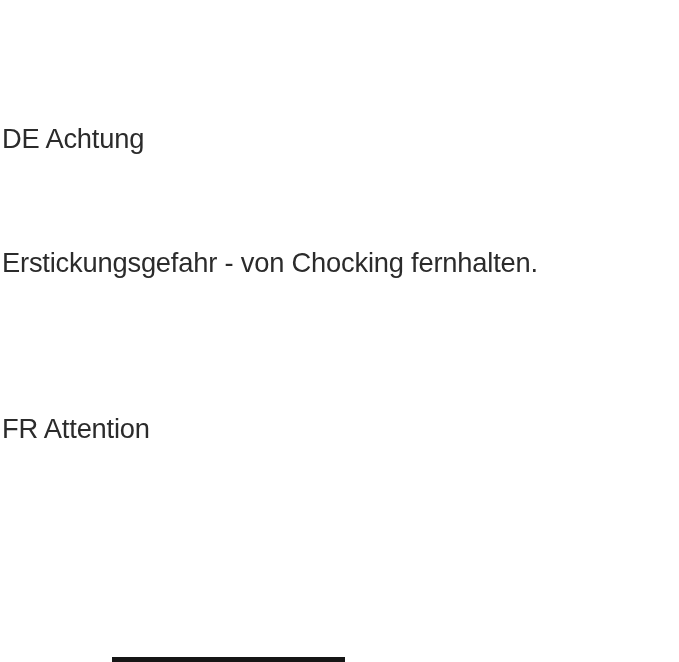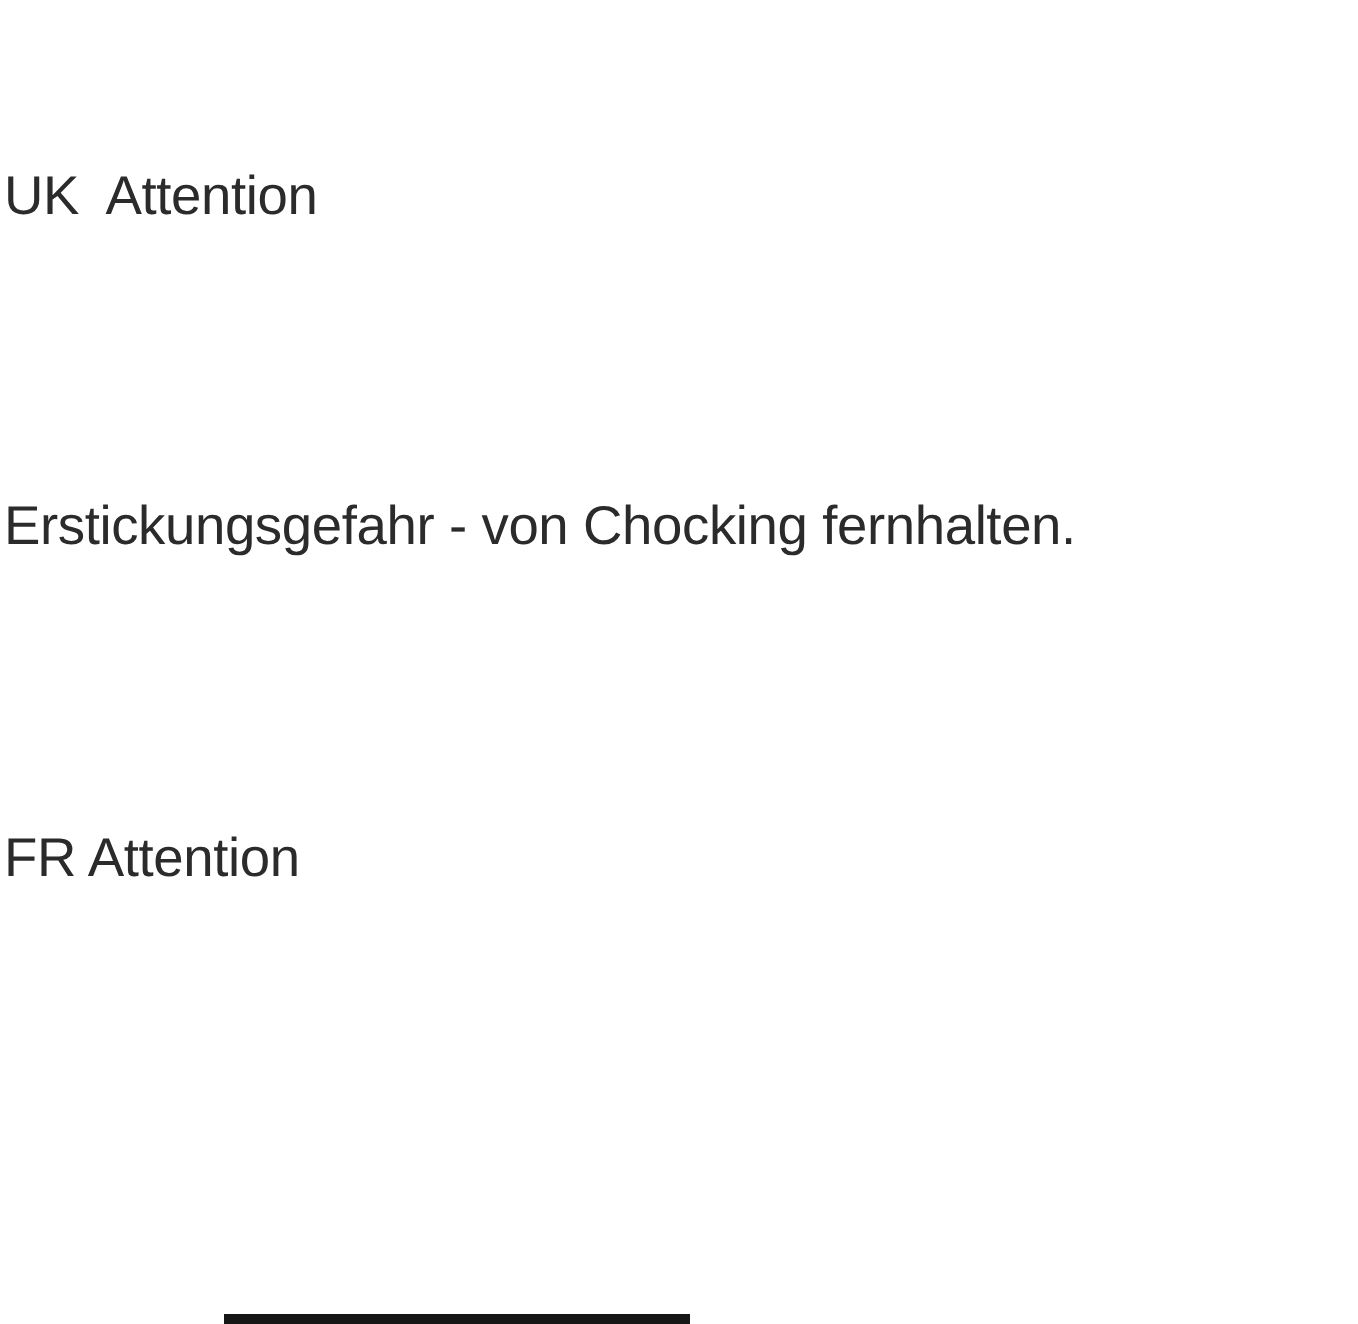--- a/index.html
+++ b/index.html
@@ -35,22 +35,22 @@
     bottom: 0px;
     width: 233px;
     height: 5px;
     background: #161616;
   }
 </style>
 </head>
 <body>
 
 <div class="label-text">
-  <div class="line">UK  Attention</div>
 
+  <div class="line">DE Achtung</div>
   <div class="line">Erstickungsgefahr - von Chocking fernhalten.</div>
 
   <div class="line">FR Attention</div>
   
 
   
   
 
   
   

